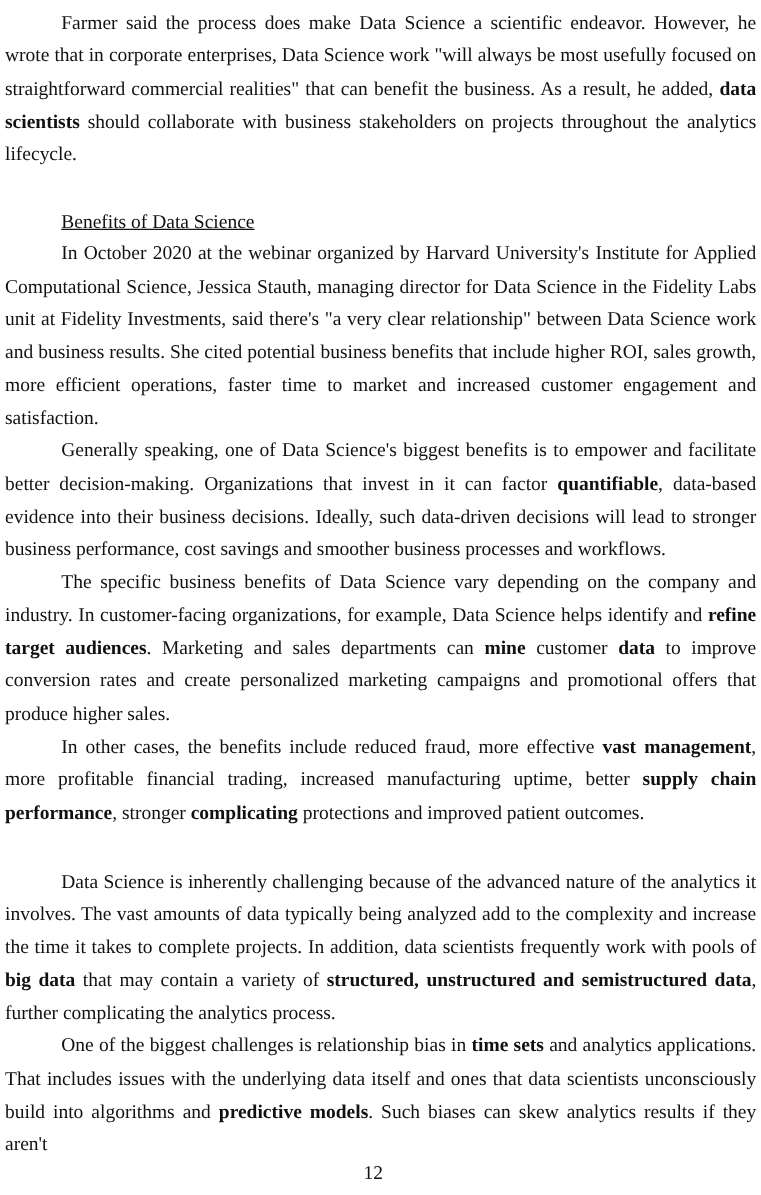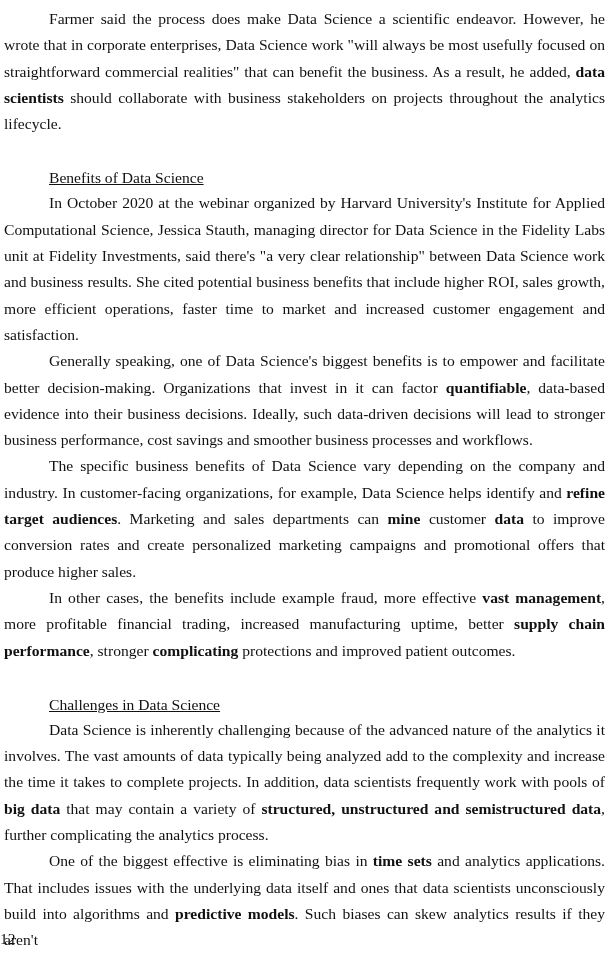--- a/index.html
+++ b/index.html
@@ -22,38 +22,37 @@
     font-size: 15.6px;
     line-height: 24px;
     margin: 0;
     padding-left: 45px;
   }
   .gap-1 { height: 29px; }
   .gap-2 { height: 29px; }
   b { font-weight: bold; }
   .page-number {
     position: absolute; left: 0; right: 12px; top: 930px;
-    font-size: 15.6px;
+    text-align: center; font-size: 15.6px;
   }
 </style>
 </head>
 <body>
 
 <div class="page">
 
   <p><span>Farmer said the process does make Data Science a scientific endeavor. However, he wrote that in corporate enterprises, Data Science work "will always be most usefully focused on straightforward commercial realities" that can benefit the business. As a result, he added, </span><b>data scientists</b><span> should collaborate with business stakeholders on projects throughout the analytics lifecycle.</span></p>
 
   <div class="gap-1"></div>
 
   <h2 class="heading">Benefits of Data Science</h2>
   <p><span>In October 2020 at the webinar organized by Harvard University's Institute for Applied Computational Science, Jessica Stauth, managing director for Data Science in the Fidelity Labs unit at Fidelity Investments, said there's "a very clear relationship" between Data Science work and business results. She cited potential business benefits that include higher ROI, sales growth, more efficient operations, faster time to market and increased customer engagement and satisfaction.</span></p>
   <p><span>Generally speaking, one of Data Science's biggest benefits is to empower and facilitate better decision-making. Organizations that invest in it can factor </span><b>quantifiable</b><span>, data-based evidence into their business decisions. Ideally, such data-driven decisions will lead to stronger business performance, cost savings and smoother business processes and workflows.</span></p>
   <p><span>The specific business benefits of Data Science vary depending on the company and industry. In customer-facing organizations, for example, Data Science helps identify and </span><b>refine target audiences</b><span>. Marketing and sales departments can </span><b>mine</b><span> customer </span><b>data</b><span> to improve conversion rates and create personalized marketing campaigns and promotional offers that produce higher sales.</span></p>
-  <p><span>In other cases, the benefits include example fraud, more effective </span><b>vast management</b><span>, more profitable financial trading, increased manufacturing uptime, better </span><b>supply chain performance</b><span>, stronger </span><b>complicating</b><span> protections and improved patient outcomes.</span></p>
+  <p><span>In other cases, the benefits include reduced fraud, more effective </span><b>vast management</b><span>, more profitable financial trading, increased manufacturing uptime, better </span><b>supply chain performance</b><span>, stronger </span><b>complicating</b><span> protections and improved patient outcomes.</span></p>
 
   <div class="gap-2"></div>
 
-  <h2 class="heading">Challenges in Data Science</h2>
   <p><span>Data Science is inherently challenging because of the advanced nature of the analytics it involves. The vast amounts of data typically being analyzed add to the complexity and increase the time it takes to complete projects. In addition, data scientists frequently work with pools of </span><b>big data</b><span> that may contain a variety of </span><b>structured, unstructured and semistructured data</b><span>, further complicating the analytics process.</span></p>
-  <p><span>One of the biggest effective is eliminating bias in </span><b>time sets</b><span> and analytics applications. That includes issues with the underlying data itself and ones that data scientists unconsciously build into algorithms and </span><b>predictive models</b><span>. Such biases can skew analytics results if they aren't</span></p>
+  <p><span>One of the biggest challenges is relationship bias in </span><b>time sets</b><span> and analytics applications. That includes issues with the underlying data itself and ones that data scientists unconsciously build into algorithms and </span><b>predictive models</b><span>. Such biases can skew analytics results if they aren't</span></p>
 
   <div class="page-number">12</div>
 </div>
 
 </body></html>

